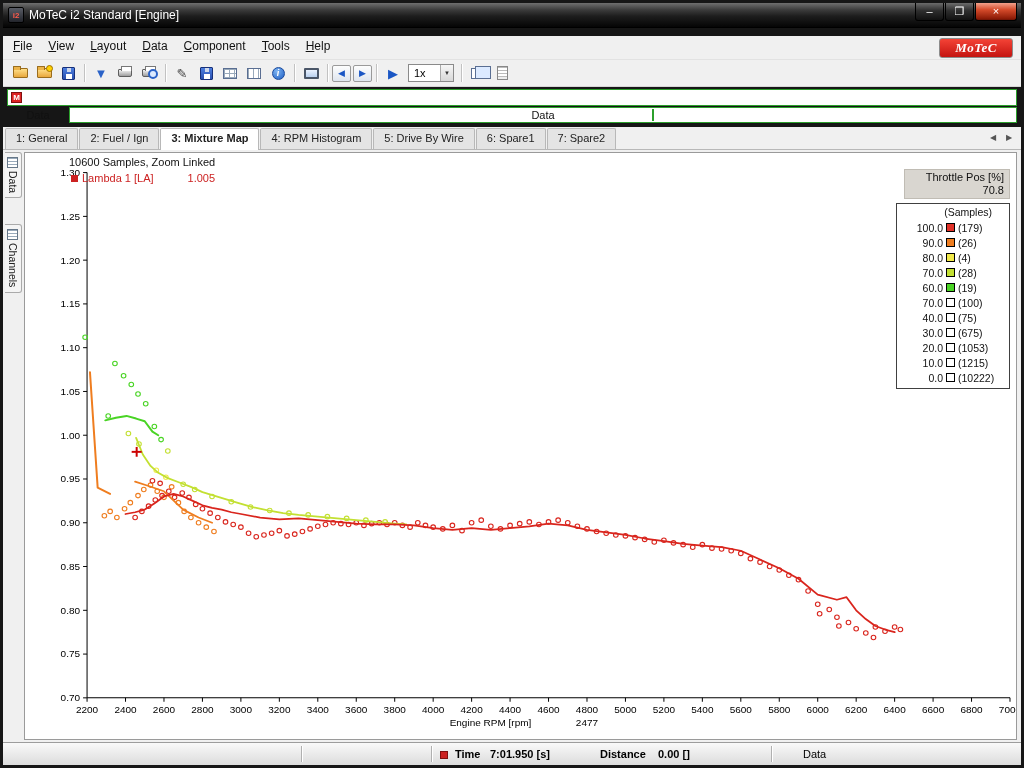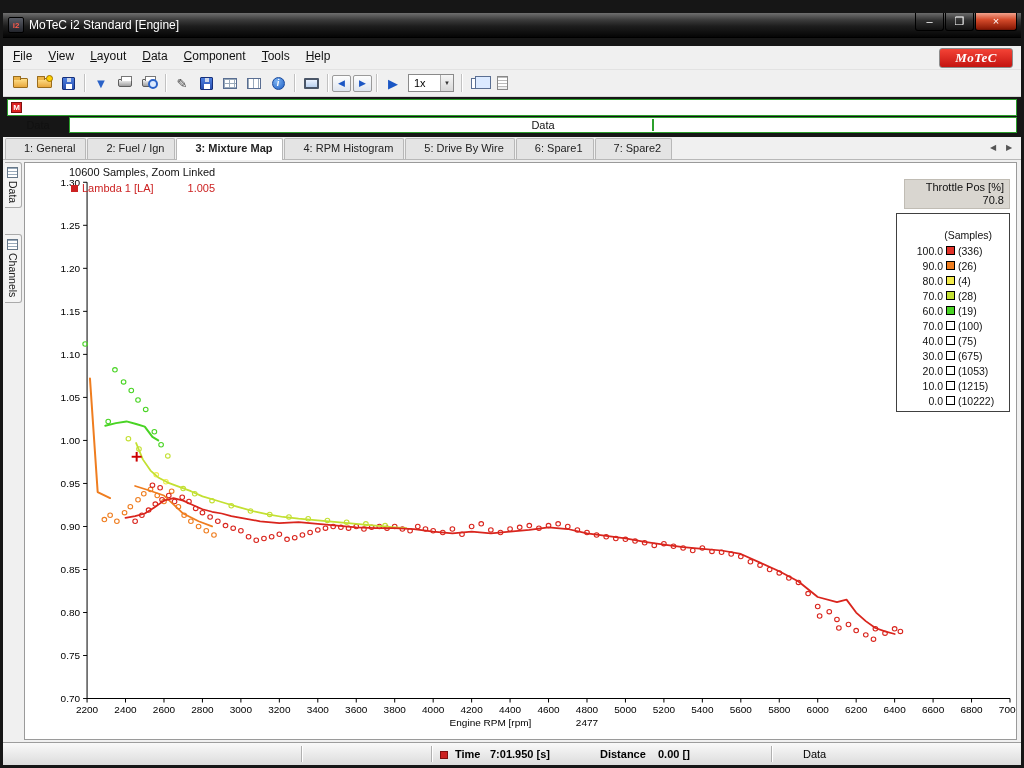--- a/index.html
+++ b/index.html
@@ -5,21 +5,21 @@
   * { margin:0; padding:0; box-sizing:border-box; }
   html,body { width:1024px; height:768px; overflow:hidden;
     font-family:"Liberation Sans","DejaVu Sans",sans-serif; background:#000; }
   .window { width:1024px; height:768px; background:#161616; padding:3px;
     display:flex; flex-direction:column; }
 
   
   .titlebar { height:25px; flex:0 0 25px; display:flex; align-items:center;
     background:linear-gradient(180deg,#6f6f6f 0%,#3c3c3c 28%,#1d1d1d 55%,#050505 100%);
     color:#fff; font-size:12px; padding:0 5px; position:relative;
-    border-bottom:1px solid #000;margin-top:10px; }
+    border-bottom:1px solid #000; }
   .app-icon { width:16px; height:16px; margin-right:5px; border-radius:2px;
     background:linear-gradient(#5a5d66,#23252c); border:1px solid #000;
     color:#ff5a4a; font-size:8px; font-weight:bold; display:flex;
     align-items:center; justify-content:center; }
   .cap-btns { position:absolute; right:4px; top:0; display:flex; }
   .cap-btn { width:29px; height:18px; margin-left:1px; text-align:center;
     line-height:16px; font-size:11px; color:#fff; border:1px solid #000;
     border-top:none; border-radius:0 0 3px 3px;
     background:linear-gradient(#6b6b6b,#2e2e2e 45%,#111); }
   .cap-close { width:42px;
@@ -115,21 +115,21 @@
   .range-box { flex:1; border:1px solid #2ca02c; background:#fff;
     position:relative; display:flex; align-items:center;
     justify-content:center; color:#111; }
   .range-cursor { position:absolute; left:61.5%; top:1px; bottom:1px;
     width:2px; background:#2ca02c; }
 
   
   .tabrow { flex:0 0 22px; margin-top:4px; background:#f0f0f0; display:flex;
     align-items:flex-end; padding:0 2px; border-bottom:1px solid #b8b8b8;
     position:relative; }
-  .tab { font-size:11px; color:#222; padding:3px 10px 4px 18px;
+  .tab { font-size:11px; color:#222; padding:3px 10px 4px 10px;
     border:1px solid #b8b8b8; border-bottom:none; background:#e4e4e4;
     margin-right:1px; border-radius:2px 2px 0 0; height:21px; }
   .tab.active { background:#fff; font-weight:bold; position:relative; top:1px;
     height:22px; }
   .tab-arrows { position:absolute; right:6px; top:4px; display:flex; gap:4px;
     font-size:8px; color:#555; }
   .tab-arrow { width:12px; height:13px; display:flex; align-items:center;
     justify-content:center; }
 
   
@@ -150,21 +150,21 @@
   .samples-title { position:absolute; left:44px; top:3px; font-size:11px;
     color:#111; }
   .lambda-legend { position:absolute; left:46px; top:19px; display:flex;
     align-items:center; font-size:11px; color:#cc2222; }
   .lambda-sq { width:7px; height:7px; background:#cc2222; margin-right:4px; }
   .lambda-val { margin-left:34px; }
   .throttle-box { position:absolute; right:6px; top:16px; width:106px;
     background:#d9d6d0; border:1px solid #c0bcb4; padding:1px 5px;
     font-size:11px; color:#111; text-align:right; line-height:13px; }
   .legend-box { position:absolute; right:6px; top:50px; width:114px;
-    background:#fff; border:1px solid #404040; padding:14px 3px 3px 3px;
+    background:#fff; border:1px solid #404040; padding:1px 3px 3px 3px;
     font-size:10.5px; color:#111; }
   .lg-head { text-align:right; padding-right:14px; height:15px;
     line-height:15px; }
   .lg-row { display:flex; align-items:center; justify-content:flex-end;
     height:15px; }
   .lg-val { width:32px; text-align:right; margin-right:3px; }
   .lg-sq { width:9px; height:9px; border:1px solid #000; flex:0 0 9px; }
   .lg-count { width:48px; text-align:left; margin-left:3px; }
 
   
@@ -542,21 +542,21 @@
         <div>Throttle Pos [%]</div>
         <div>70.8</div>
       </div>
 
       <div class="legend-box">
         <div class="lg-head">(Samples)</div>
         <div id="legend-rows">
             <div class="lg-row">
               <span class="lg-val">100.0</span>
               <span class="lg-sq" style="background: rgb(225, 49, 40);"></span>
-              <span class="lg-count">(336)</span>
+              <span class="lg-count">(179)</span>
             </div>
             <div class="lg-row">
               <span class="lg-val">90.0</span>
               <span class="lg-sq" style="background: rgb(239, 125, 31);"></span>
               <span class="lg-count">(26)</span>
             </div>
             <div class="lg-row">
               <span class="lg-val">80.0</span>
               <span class="lg-sq" style="background: rgb(242, 234, 74);"></span>
               <span class="lg-count">(4)</span>

